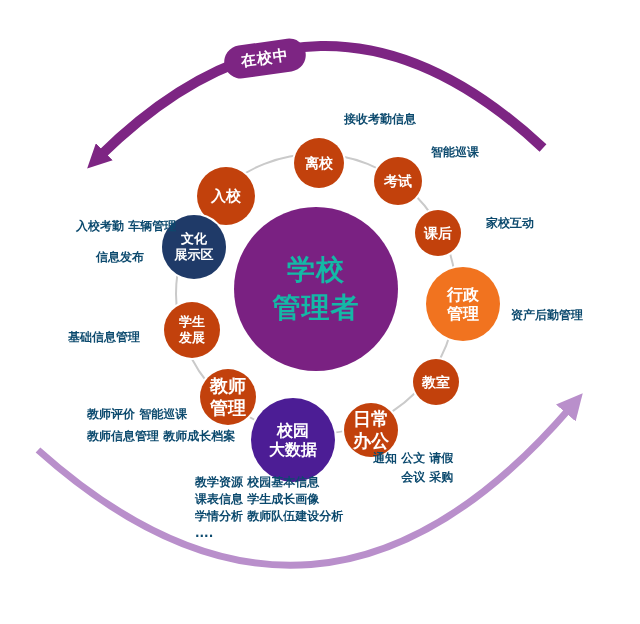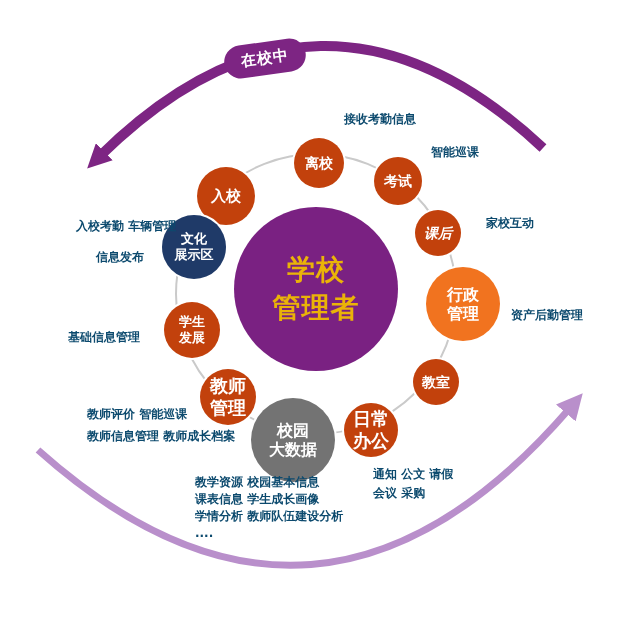--- a/index.html
+++ b/index.html
@@ -9,21 +9,21 @@
   }
   .stage svg{position:absolute;left:0;top:0;}
   .node{
     position:absolute;border-radius:50%;color:#fff;display:flex;
     align-items:center;justify-content:center;text-align:center;
     font-weight:bold;white-space:pre-line;line-height:1.2;
     background:#c2410c;box-shadow:0 0 0 2px #fff;
   }
   .center-circle{
     position:absolute;left:234px;top:207px;width:164px;height:164px;border-radius:50%;
-    background:#7A2182;color:#eab308;display:flex;align-items:center;justify-content:center;
+    background:#7A2182;color:#14b8a6;display:flex;align-items:center;justify-content:center;
     text-align:center;font-weight:bold;font-size:28px;line-height:1.35;letter-spacing:1px;
     white-space:pre-line;box-shadow:0 0 0 3px #fff;
   }
   .banner-pill{
     position:absolute;left:224px;top:42px;background:#7D2583;color:#fff;
     font-size:15px;font-weight:bold;padding:7px 17px;border-radius:18px;
     transform:rotate(-8deg);letter-spacing:1px;
   }
   .annot{
     position:absolute;font-size:12px;font-weight:600;color:#0c4a6e;
@@ -50,41 +50,41 @@
   </svg>
 
   <div class="banner-pill">在校中</div>
 
   <div class="center-circle">学校
 管理者</div>
 
   <div class="node" style="left:197px;top:167px;width:58px;height:58px;font-size:15px;">入校</div>
   <div class="node" style="left:294px;top:138px;width:50px;height:50px;font-size:14px;">离校</div>
   <div class="node" style="left:374px;top:157px;width:48px;height:48px;font-size:14px;">考试</div>
-  <div class="node" style="left:415px;top:210px;width:46px;height:46px;font-size:14px;font-style:italic;">课后</div>
+  <div class="node" style="left:415px;top:210px;width:46px;height:46px;font-size:14px;">课后</div>
   <div class="node" style="left:426px;top:267px;width:74px;height:74px;font-size:16px;background:#F1731F;">行政
 管理</div>
   <div class="node" style="left:413px;top:359px;width:46px;height:46px;font-size:14px;">教室</div>
   <div class="node" style="left:344px;top:403px;width:54px;height:54px;font-size:18px;">日常
 办公</div>
-  <div class="node" style="left:251px;top:398px;width:84px;height:84px;font-size:16px;background:#737373;">校园
+  <div class="node" style="left:251px;top:398px;width:84px;height:84px;font-size:16px;background:#4c1d95;">校园
 大数据</div>
   <div class="node" style="left:200px;top:369px;width:56px;height:56px;font-size:18px;">教师
 管理</div>
   <div class="node" style="left:164px;top:302px;width:56px;height:56px;font-size:13px;">学生
 发展</div>
   <div class="node" style="left:162px;top:215px;width:64px;height:64px;font-size:13px;background:#1F3A68;">文化
 展示区</div>
 
   <div class="annot" style="left:76px;top:186px;margin-top:32px;">入校考勤 车辆管理</div>
   <div class="annot" style="left:344px;top:111px;">接收考勤信息</div>
   <div class="annot" style="left:431px;top:144px;">智能巡课</div>
   <div class="annot" style="left:486px;top:215px;">家校互动</div>
   <div class="annot" style="left:511px;top:307px;">资产后勤管理</div>
-  <div class="annot" style="left:373px;top:465px;line-height:19px;">通知 公文 请假
+  <div class="annot" style="left:373px;top:449px;line-height:19px;text-align:right;">通知 公文 请假
 会议  采购</div>
   <div class="annot" style="left:195px;top:474px;line-height:17px;">教学资源 校园基本信息
 课表信息 学生成长画像
 学情分析 教师队伍建设分析
 ....</div>
   <div class="annot" style="left:87px;top:403px;line-height:22px;">教师评价  智能巡课
 教师信息管理 教师成长档案</div>
   <div class="annot" style="left:68px;top:329px;">基础信息管理</div>
   <div class="annot" style="left:96px;top:249px;">信息发布</div>
 

